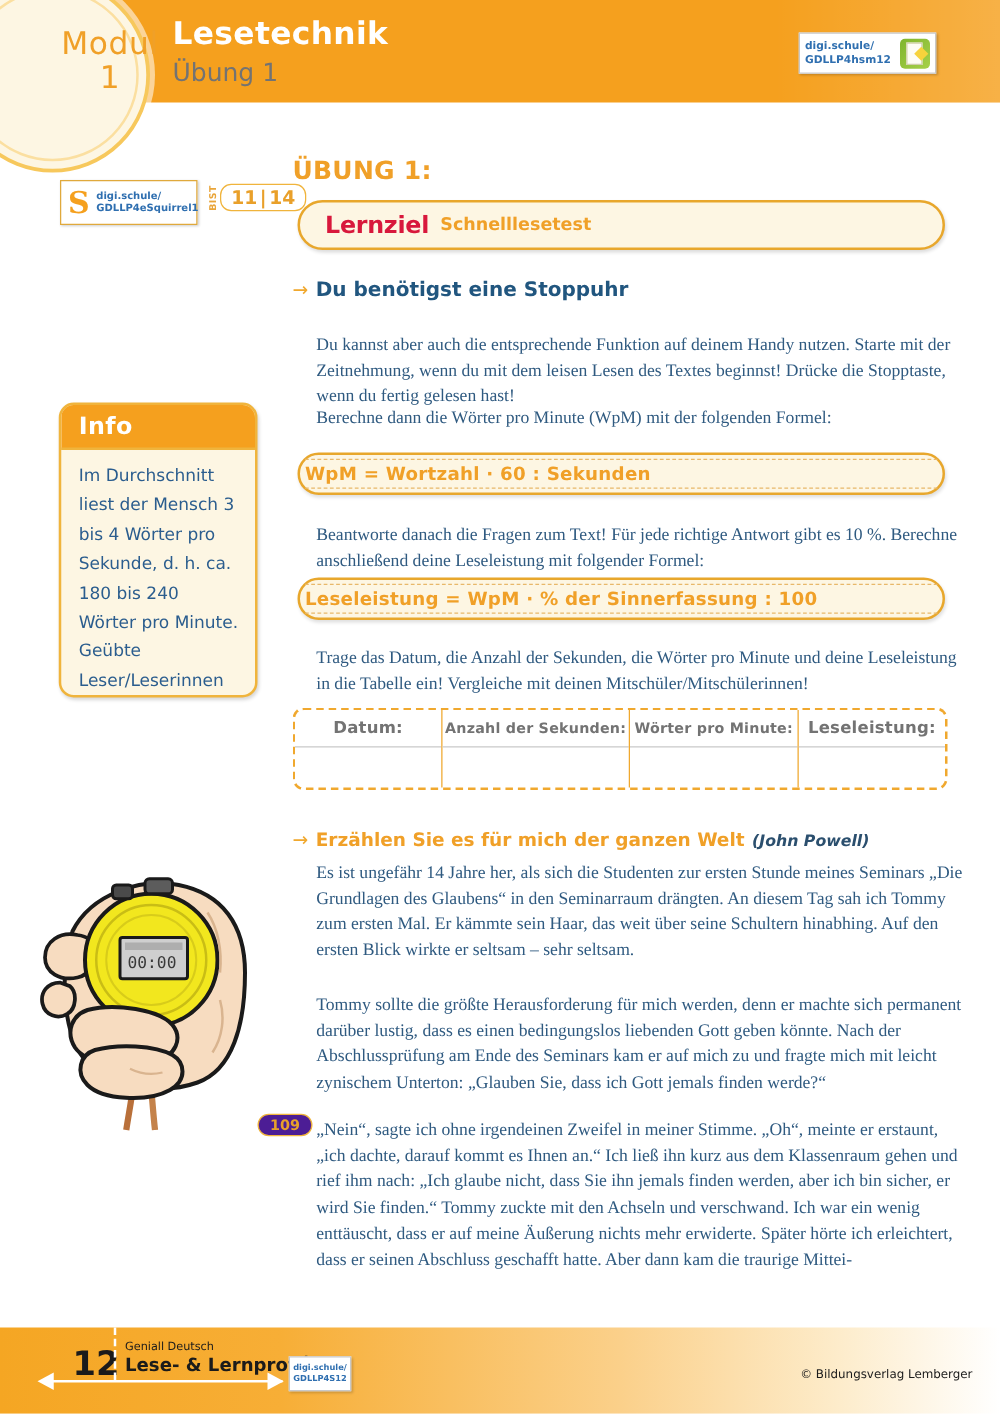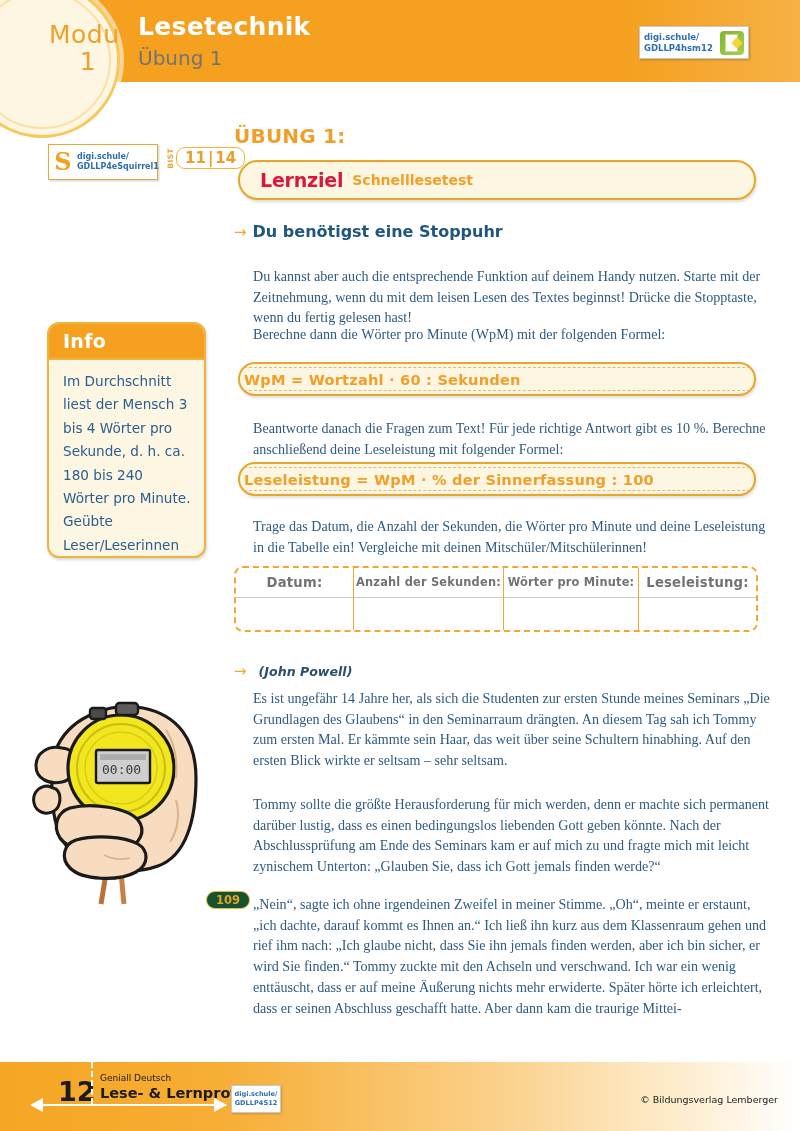--- a/index.html
+++ b/index.html
@@ -220,21 +220,21 @@
   .tbl-col.c1 span,.tbl-col.c2 span{font-size:11.4px;}
   .tbl-col::after{
     content:"";position:absolute;left:0;right:0;top:29px;height:1px;
     background:#c9c9c9;
   }
 
   .wordcount{
     position:absolute;left:206px;top:891px;
     border:1.8px solid #f0b43c;border-radius:10px;
     padding:1px 9px;color:#e9a02a;font-size:11.5px;font-weight:bold;
-    font-family:"DejaVu Sans", sans-serif;background:#14532d;
+    font-family:"DejaVu Sans", sans-serif;background:#4c1d95;
   }
 
   
   .footer{
     position:absolute;left:0;top:1062px;width:800px;height:69px;
     background:linear-gradient(to right,#f5a623 0%,#f7ae36 28%,#fbd08a 62%,#fdeccb 84%,#ffffff 100%);
   }
   .footer-pagenum{
     position:absolute;left:58px;top:1076px;
     color:#1b1b1b;font-size:27px;font-weight:bold;
@@ -407,20 +407,21 @@
   <div class="tbl-col c2">
     <span>Wörter pro Minute:</span>
   </div>
   <div class="tbl-col c3">
     <span>Leseleistung:</span>
   </div>
 </div>
 
 <div class="arrow-head" style="top:664px;">
   <span class="arrow-glyph">→</span>
+  <span class="head-orange">Erzählen Sie es für mich der ganzen Welt</span>
   <span class="head-author">(John Powell)</span>
 </div>
 
 <div class="para" style="top:688px;">Es ist ungefähr 14 Jahre her, als sich die Studenten zur ersten Stunde meines Seminars „Die Grundlagen des Glaubens“ in den Seminarraum drängten. An diesem Tag sah ich Tommy zum ersten Mal. Er kämmte sein Haar, das weit über seine Schultern hinabhing. Auf den ersten Blick wirkte er seltsam – sehr seltsam.</div>
 <div class="para" style="top:794px;">Tommy sollte die größte Herausforderung für mich werden, denn er machte sich permanent darüber lustig, dass es einen bedingungslos liebenden Gott geben könnte. Nach der Abschlussprüfung am Ende des Seminars kam er auf mich zu und fragte mich mit leicht zynischem Unterton: „Glauben Sie, dass ich Gott jemals finden werde?“</div>
 <div class="para" style="top:894px;">„Nein“, sagte ich ohne irgendeinen Zweifel in meiner Stimme. „Oh“, meinte er erstaunt, „ich dachte, darauf kommt es Ihnen an.“ Ich ließ ihn kurz aus dem Klassenraum gehen und rief ihm nach: „Ich glaube nicht, dass Sie ihn jemals finden werden, aber ich bin sicher, er wird Sie finden.“ Tommy zuckte mit den Achseln und verschwand. Ich war ein wenig enttäuscht, dass er auf meine Äußerung nichts mehr erwiderte. Später hörte ich erleichtert, dass er seinen Abschluss geschafft hatte. Aber dann kam die traurige Mittei-</div>
 
 <div class="wordcount">109</div>
 
 <div class="footer"></div>

